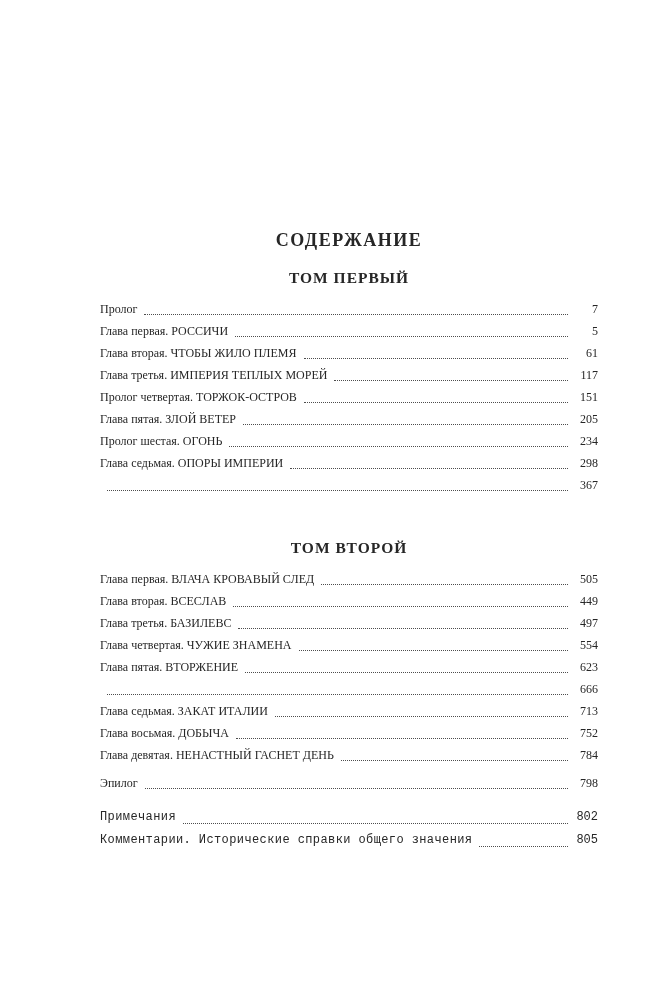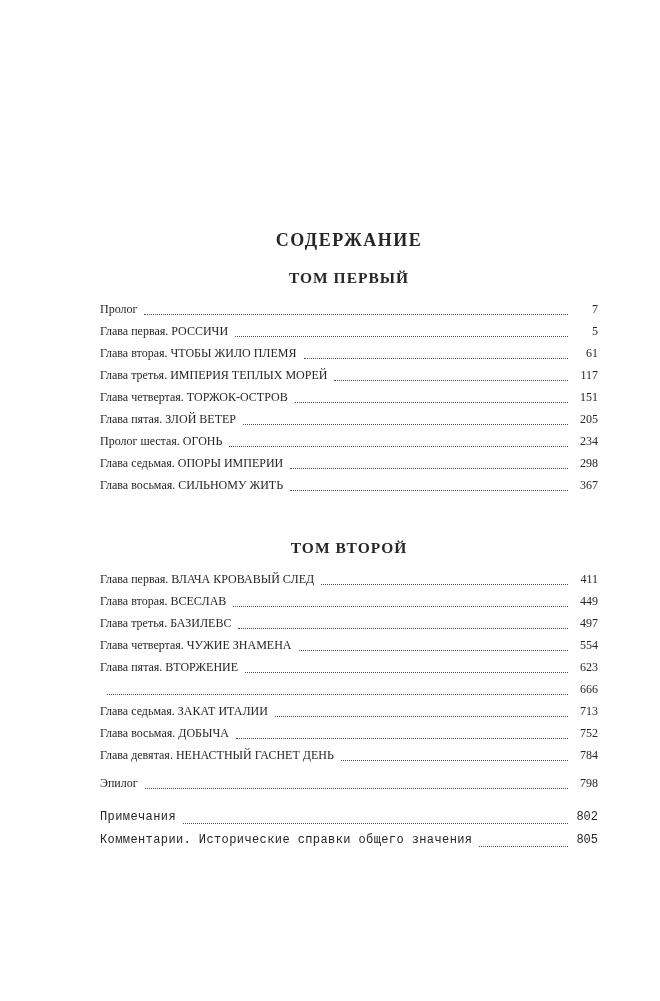--- a/index.html
+++ b/index.html
@@ -89,52 +89,51 @@
         <span class="lbl">Глава вторая. ЧТОБЫ ЖИЛО ПЛЕМЯ</span>
         <span class="leader"></span>
         <span class="num">61</span>
       </div>
     <div class="entry">
         <span class="lbl">Глава третья. ИМПЕРИЯ ТЕПЛЫХ МОРЕЙ</span>
         <span class="leader"></span>
         <span class="num">117</span>
       </div>
     <div class="entry">
-        <span class="lbl">Глава четвертая. ТОРЖОК-ОСТРОВ</span>
+        <span class="lbl">Пролог четвертая. ТОРЖОК-ОСТРОВ</span>
         <span class="leader"></span>
         <span class="num">151</span>
       </div>
     <div class="entry">
         <span class="lbl">Глава пятая. ЗЛОЙ ВЕТЕР</span>
         <span class="leader"></span>
         <span class="num">205</span>
       </div>
     <div class="entry">
         <span class="lbl">Пролог шестая. ОГОНЬ</span>
         <span class="leader"></span>
         <span class="num">234</span>
       </div>
     <div class="entry">
         <span class="lbl">Глава седьмая. ОПОРЫ ИМПЕРИИ</span>
         <span class="leader"></span>
         <span class="num">298</span>
       </div>
     <div class="entry">
-        <span class="lbl">Глава восьмая. СИЛЬНОМУ ЖИТЬ</span>
         <span class="leader"></span>
         <span class="num">367</span>
       </div>
   </div>
 
   <h2 class="section-heading second">ТОМ ВТОРОЙ</h2>
   <div class="entries">
     <div class="entry">
         <span class="lbl">Глава первая. ВЛАЧА КРОВАВЫЙ СЛЕД</span>
         <span class="leader"></span>
-        <span class="num">411</span>
+        <span class="num">505</span>
       </div>
     <div class="entry">
         <span class="lbl">Глава вторая. ВСЕСЛАВ</span>
         <span class="leader"></span>
         <span class="num">449</span>
       </div>
     <div class="entry">
         <span class="lbl">Глава третья. БАЗИЛЕВС</span>
         <span class="leader"></span>
         <span class="num">497</span>

